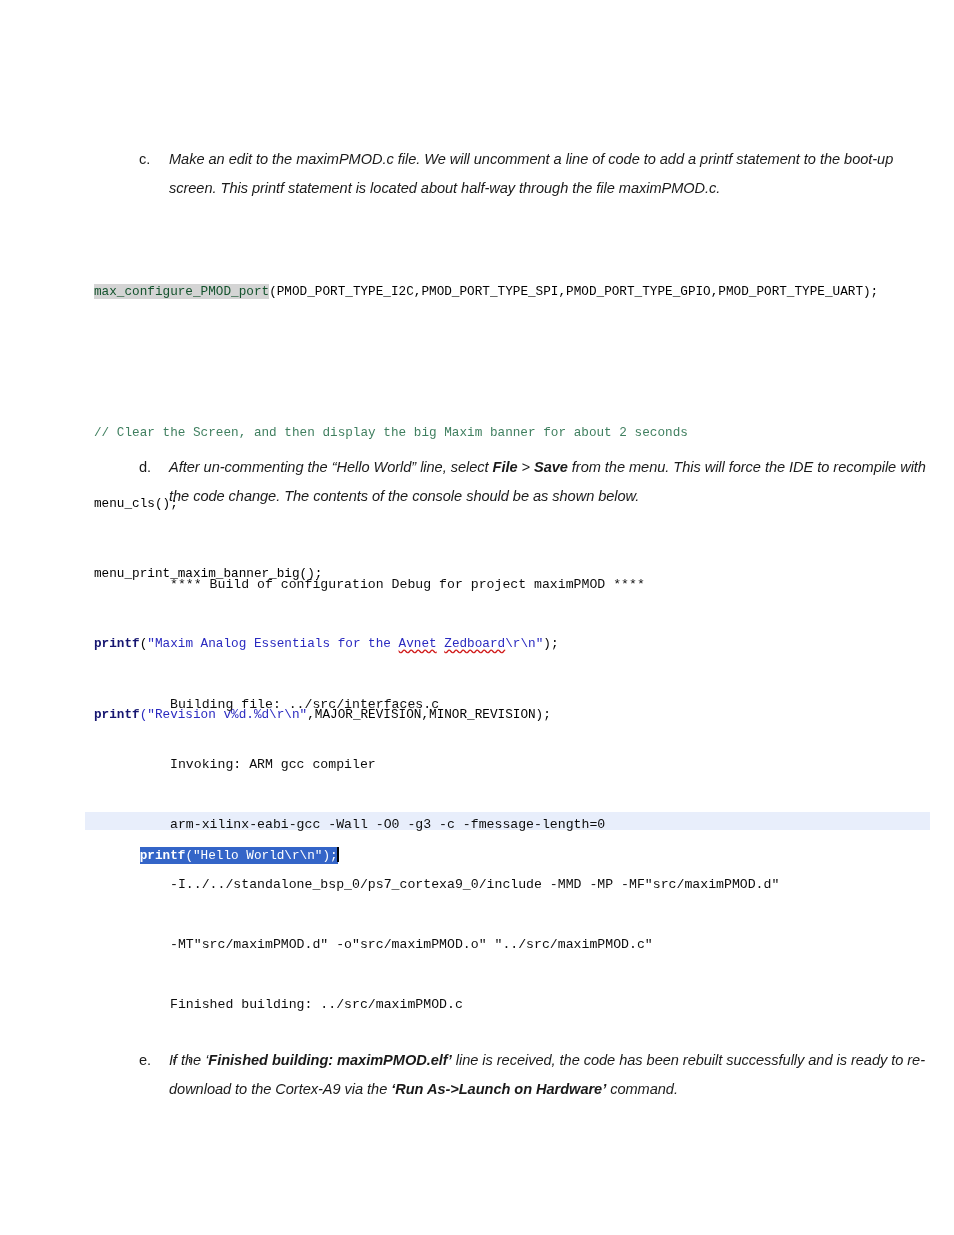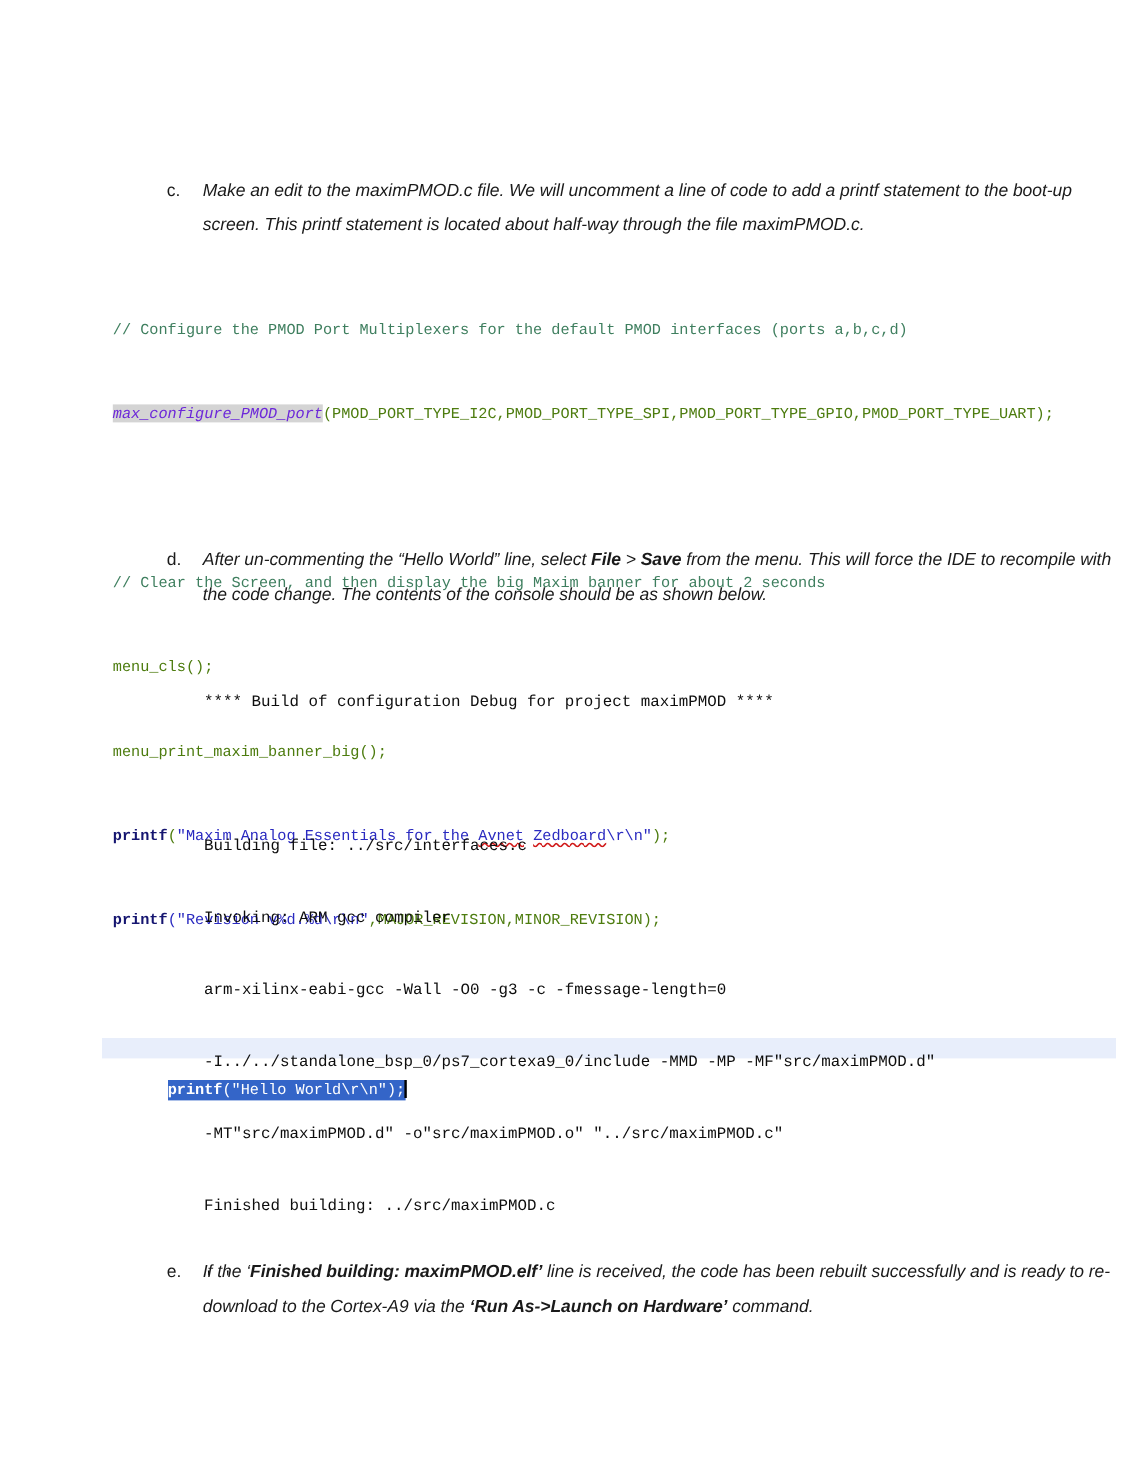--- a/index.html
+++ b/index.html
@@ -65,25 +65,24 @@
   }
   #code-block .code-line {
     position: relative;
     height: 17.6px;
     white-space: pre;
   }
   #code-block .blank { height: 17.6px; }
   .c-comment { color: #3f7f5f; }
   .c-keyword { color: #151570; font-weight: bold; }
   .c-string  { color: #2a2ac0; }
-  .c-plain   { color: #4d7c0f; }
+  .c-plain   { color: #000000; }
   .c-occurrence {
     background: #d4d4d4;
-    color: #6d28d9;
-    font-style: italic;
+    color: #14532d;
   }
   .spellerr {
     text-decoration: underline wavy #d01818;
     text-decoration-skip-ink: none;
   }
 
   
   .sel-row {
     position: absolute;
     left: -9px;
@@ -142,21 +141,20 @@
 
 <div class="page">
 
   <div class="list-item" id="item-c">
     <span class="list-marker">c.</span>
     <span class="list-body">Make an edit to the maximPMOD.c file. We will uncomment a line of code to add a printf statement to the boot-up screen. This printf statement is located about half-way through the file maximPMOD.c.</span>
   </div>
 
   <div id="code-block">
 
-    <div class="code-line"><span class="c-comment">// Configure the PMOD Port Multiplexers for the default PMOD interfaces (ports a,b,c,d)</span></div>
 
     <div class="code-line"><span class="c-occurrence">max_configure_PMOD_port</span><span class="c-plain">(PMOD_PORT_TYPE_I2C,PMOD_PORT_TYPE_SPI,PMOD_PORT_TYPE_GPIO,PMOD_PORT_TYPE_UART);</span></div>
 
     <div class="code-line blank"></div>
 
     <div class="code-line"><span class="c-comment">// Clear the Screen, and then display the big Maxim banner for about 2 seconds</span></div>
 
     <div class="code-line"><span class="c-plain">menu_cls();</span></div>
 
     <div class="code-line"><span class="c-plain">menu_print_maxim_banner_big();</span></div>

